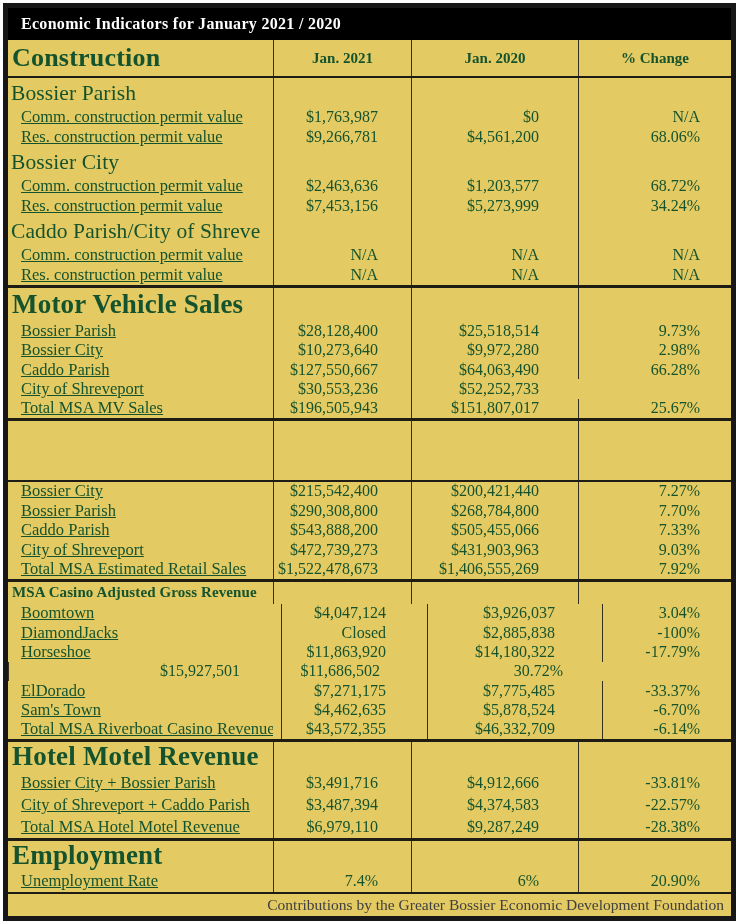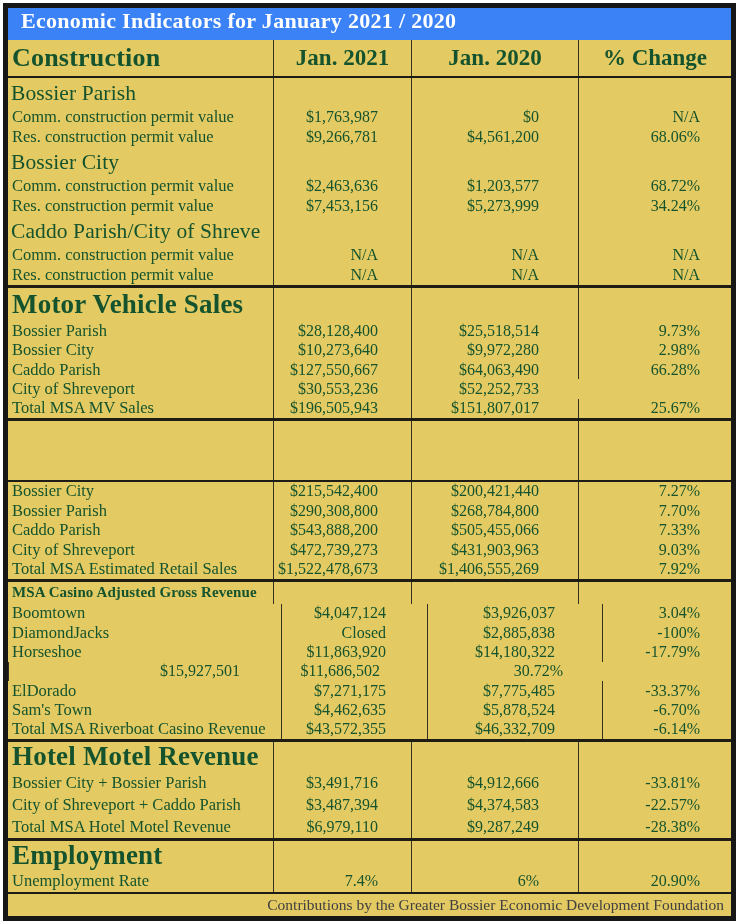--- a/index.html
+++ b/index.html
@@ -9,48 +9,48 @@
     -webkit-font-smoothing:antialiased;
     overflow:hidden;
   }
   .frame{
     position:absolute;left:3px;top:3px;width:733px;height:918px;
     box-sizing:border-box;border:5px solid #171717;
     background:#e4ca62;
     display:flex;flex-direction:column;
   }
   .titlebar{
-    flex:none;height:32px;background:#3b82f6;color:#ffffff;
-    display:flex;align-items:flex-start;padding-left:13px;
-    font-weight:bold;font-size:22px;letter-spacing:.3px;
+    flex:none;height:32px;background:#000000;color:#ffffff;
+    display:flex;align-items:center;padding-left:13px;
+    font-weight:bold;font-size:16px;letter-spacing:.3px;
   }
   #table-root{flex:1;min-height:0;display:flex;flex-direction:column;}
   .section{display:contents;}
 
   .trow{
     flex:none;display:grid;grid-template-columns:265px 138px 167px 1fr;
     color:#14532d;
   }
   .cell{box-sizing:border-box;overflow:hidden;white-space:nowrap;}
   .c1,.c2,.c3{border-left:1.6px solid #343120;}
   .val{text-align:right;font-size:16px;}
   .c1.val{padding-right:33px;}
   .c2.val{padding-right:39px;}
   .c3.val{padding-right:31px;}
-  .c0.lbl{padding-left:4px;font-size:16.5px;}
+  .c0.lbl{padding-left:13px;font-size:16.5px;text-decoration:underline;}
 
   
   .r-head{height:36px;}
   .r-head .c0{
     font-size:26px;font-weight:bold;padding-left:4px;
     display:flex;align-items:center;letter-spacing:.2px;
   }
   .r-head .c1,.r-head .c2,.r-head .c3{
     display:flex;align-items:center;justify-content:center;
-    font-weight:bold;font-size:23px;padding:12px;text-align:center;
+    font-weight:bold;font-size:15px;padding:12px;text-align:center;
   }
 
   
   .r-title{height:33px;}
   .r-title .c0{
     font-size:27px;font-weight:bold;padding-left:4px;letter-spacing:.2px;
     display:flex;align-items:center;
   }
   #sec-retail-sales .r-title{height:40px;}
   #sec-retail-sales .r-title .c0{align-items:flex-end;padding-bottom:14px;margin-top:40px;}

